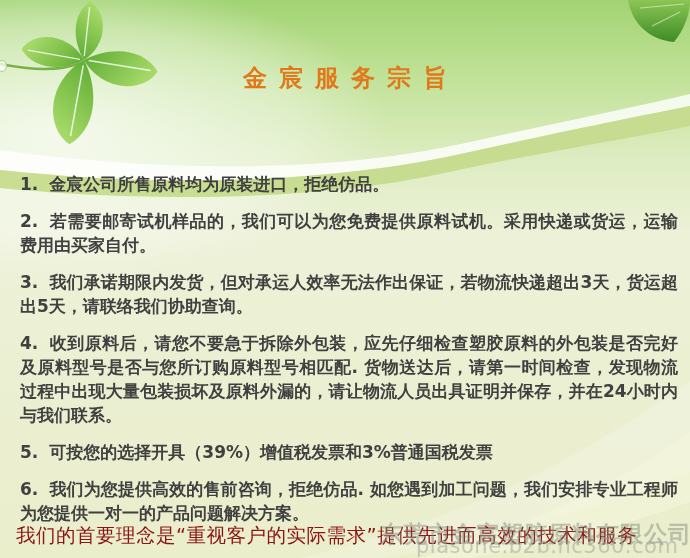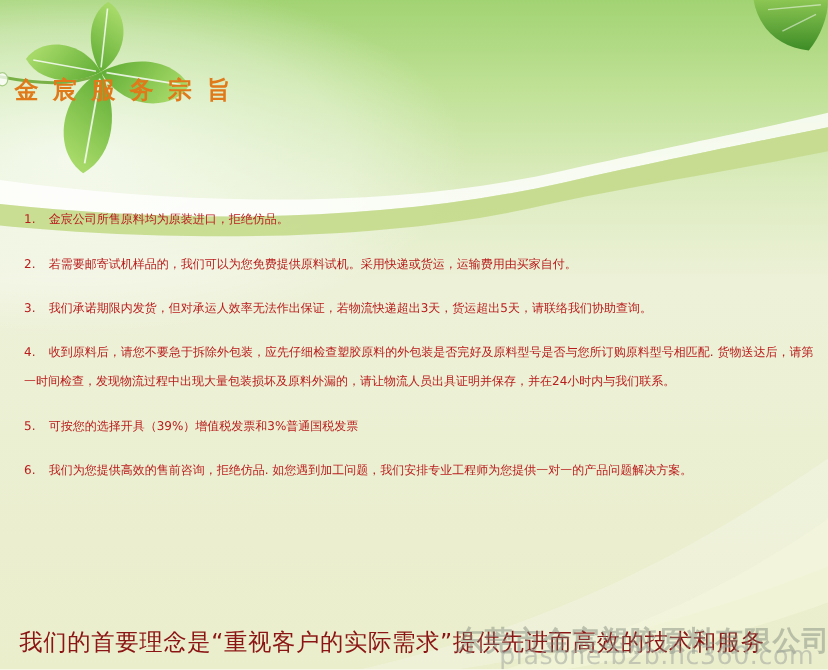--- a/index.html
+++ b/index.html
@@ -3,26 +3,26 @@
 <meta charset="utf-8">
 <style>
   html,body{margin:0;padding:0;background:#ffffff;}
   .stage{
     position:relative;width:690px;height:558px;overflow:hidden;
     font-family:"DejaVu Sans",sans-serif;background:#eef1d6;
   }
   .bg{position:absolute;left:0;top:0;width:690px;height:558px;}
   .title{
     position:absolute;top:62px;left:0;width:100%;margin:0;
-    text-align:left;font-size:20px;font-weight:700;color:#e0791a;
+    text-align:center;font-size:24px;font-weight:700;color:#e0791a;
     letter-spacing:12px;text-indent:12px;
   }
   .content{
     position:absolute;top:172px;left:20px;right:12px;
-    color:#b91c1c;font-size:10px;line-height:24px;text-align:justify;
+    color:#404040;font-size:17px;line-height:24px;text-align:justify;font-weight:bold;
   }
   .item{margin:0 0 13px 0;}
   .item .num{margin-right:11px;}
   .slogan{
     position:absolute;left:16px;top:522px;white-space:nowrap;
     font-size:19.5px;font-weight:400;color:#8b1414;letter-spacing:0.5px;
   }
   .wm-company{
     position:absolute;top:519px;right:-2px;white-space:nowrap;
     font-size:23px;font-weight:700;color:rgba(125,132,122,0.45);

